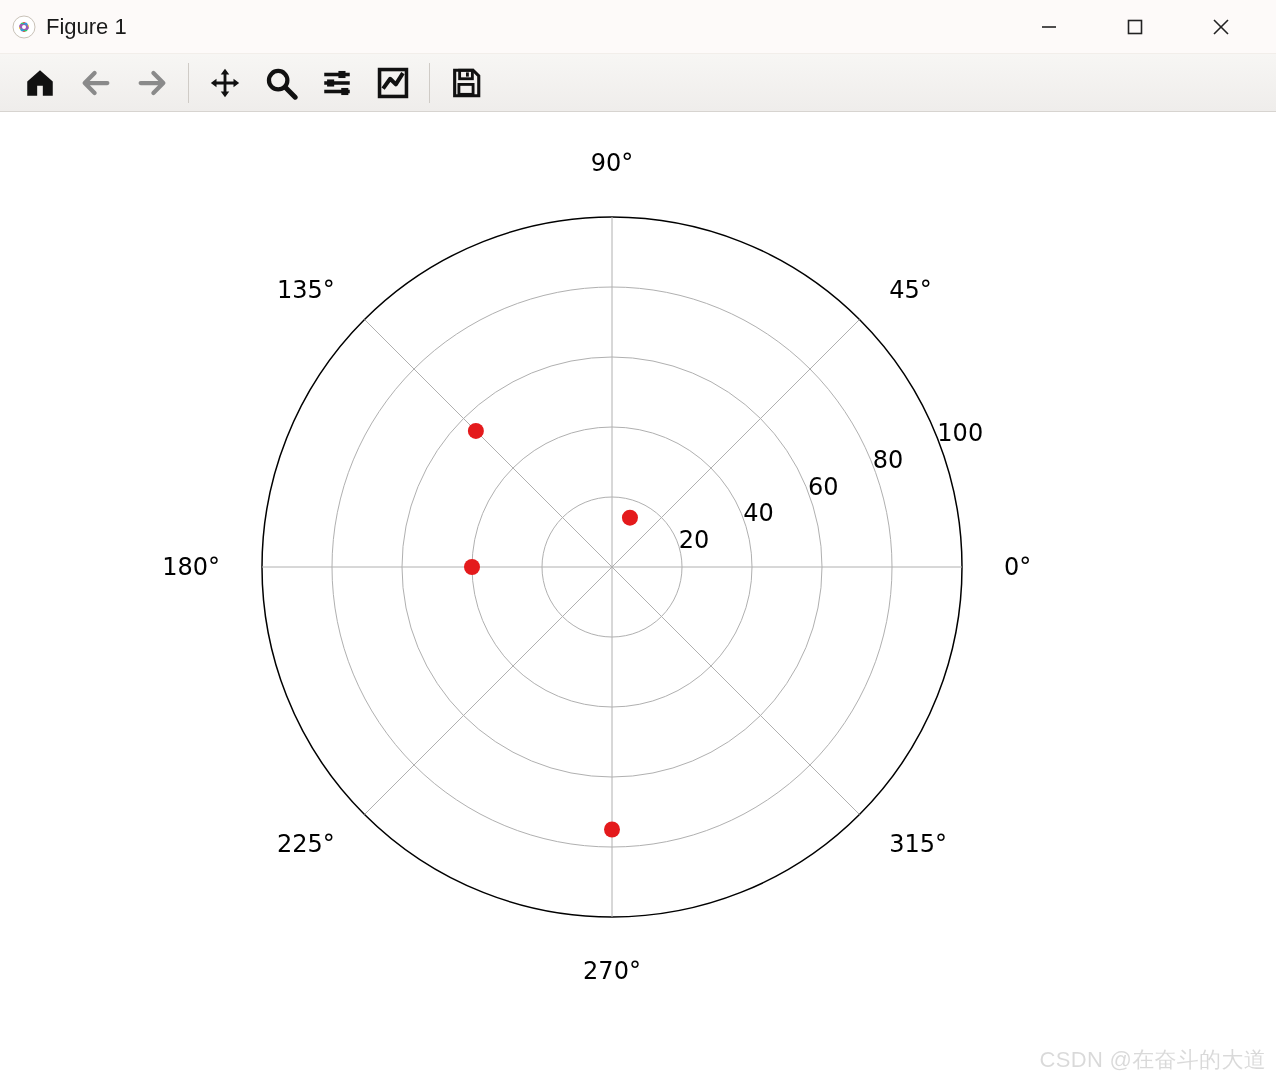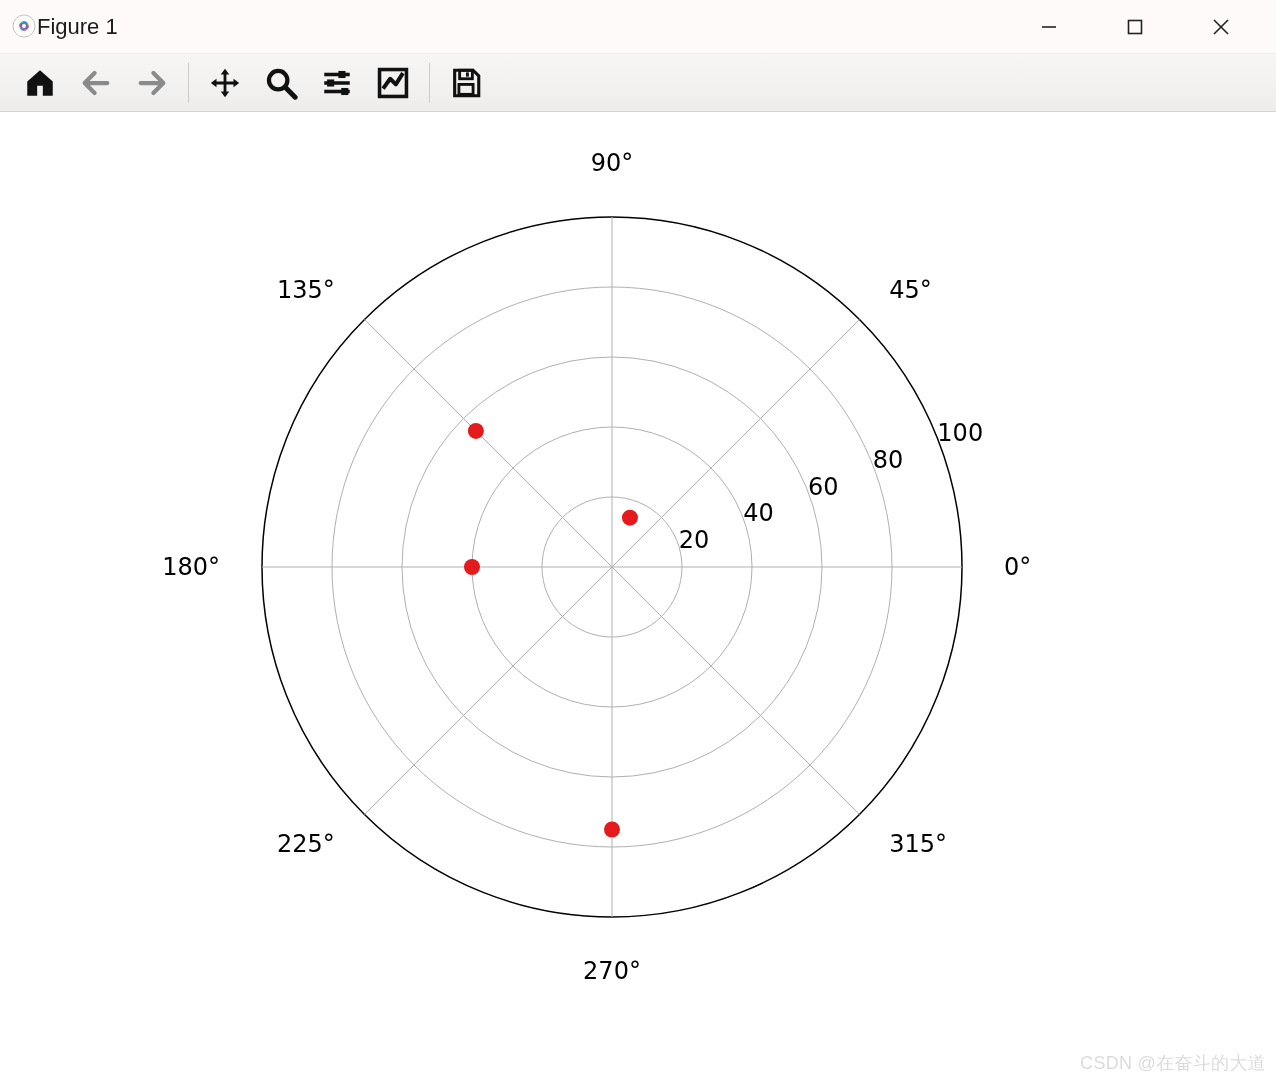--- a/index.html
+++ b/index.html
@@ -9,21 +9,21 @@
     font-family: "Segoe UI", Arial, sans-serif;
     background:#ffffff; color:#000;
     position:relative; overflow:hidden;
   }
   .titlebar {
     height:54px; display:flex; align-items:center;
     padding:0 12px; background:#fdfaf9;
     border-bottom:1px solid #f2eeea;
     justify-content:space-between;
   }
-  .titlebar-left { display:flex; gap:1px; }
+  .titlebar-left { display:flex; align-items:center; gap:10px; }
   .app-icon { width:24px; height:24px; }
   .window-title { font-size:22px; color:#1a1a1a; font-weight:400; }
   .titlebar-right { display:flex; align-items:center; gap:0; height:100%; }
   .win-btn {
     width:86px; height:54px; display:flex; align-items:center; justify-content:center;
     color:#222;
   }
   .win-btn svg { width:18px; height:18px; overflow:visible; }
   .toolbar {
     height:58px;
@@ -34,21 +34,21 @@
   .tb-btn {
     width:52px; height:48px; display:flex; align-items:center; justify-content:center;
     color:#111; border-radius:3px;
   }
   .tb-btn svg { width:34px; height:34px; }
   .tb-btn.disabled { color:#8a8a8a; }
   .tb-sep { width:1px; height:40px; background:#cfcbc6; margin:0 6px; }
   .figure-area { position:relative; height:calc(1083px - 54px - 58px); background:#ffffff; }
   .watermark {
     position:absolute; right:10px; bottom:8px;
-    font-size:18px; color:rgba(0,0,0,0.15); letter-spacing:0.3px;
+    font-size:22px; color:rgba(0,0,0,0.15); letter-spacing:0.3px;
     pointer-events:none;
   }
   svg.chart text { font-family: "DejaVu Sans", Arial, sans-serif; }
 </style>
 </head>
 <body>
 
 <div class="titlebar">
   <div class="titlebar-left">
     <span class="app-icon">

